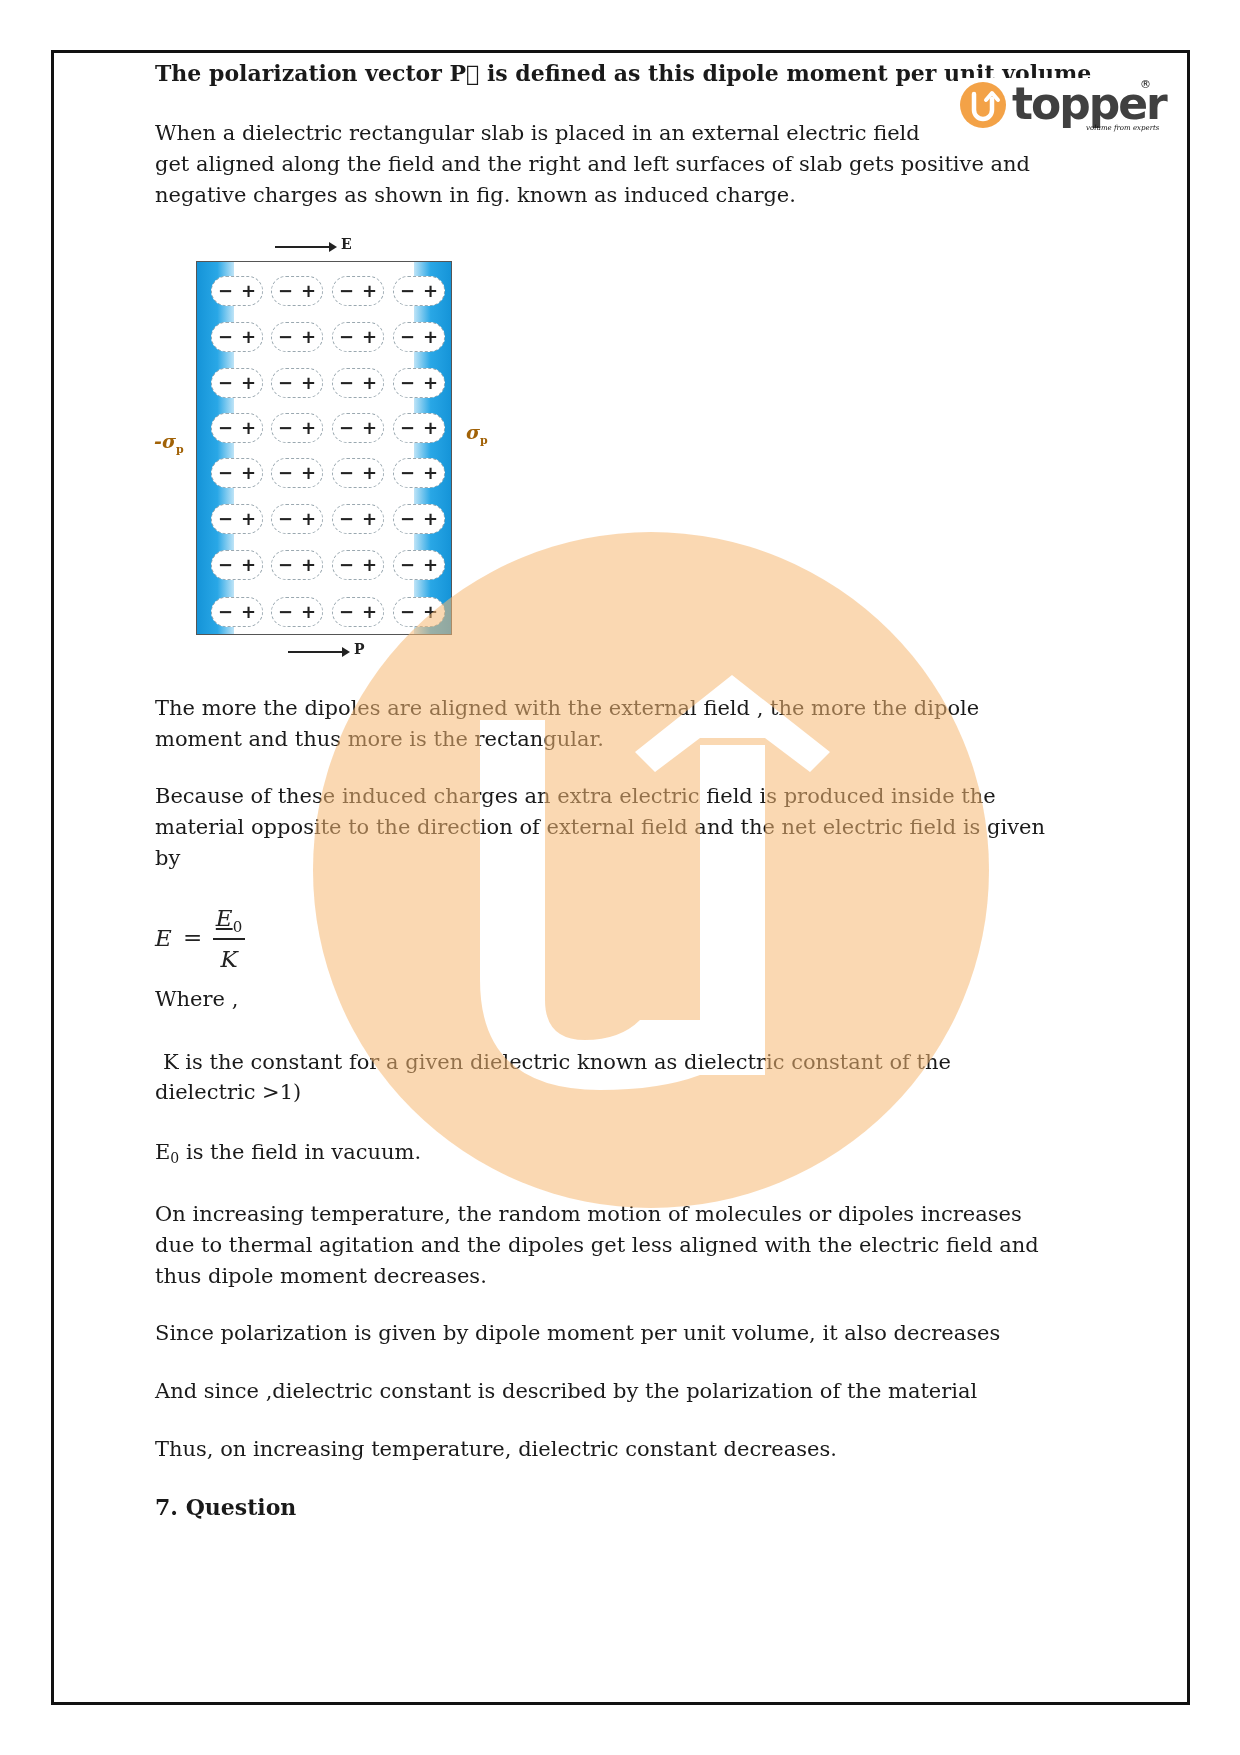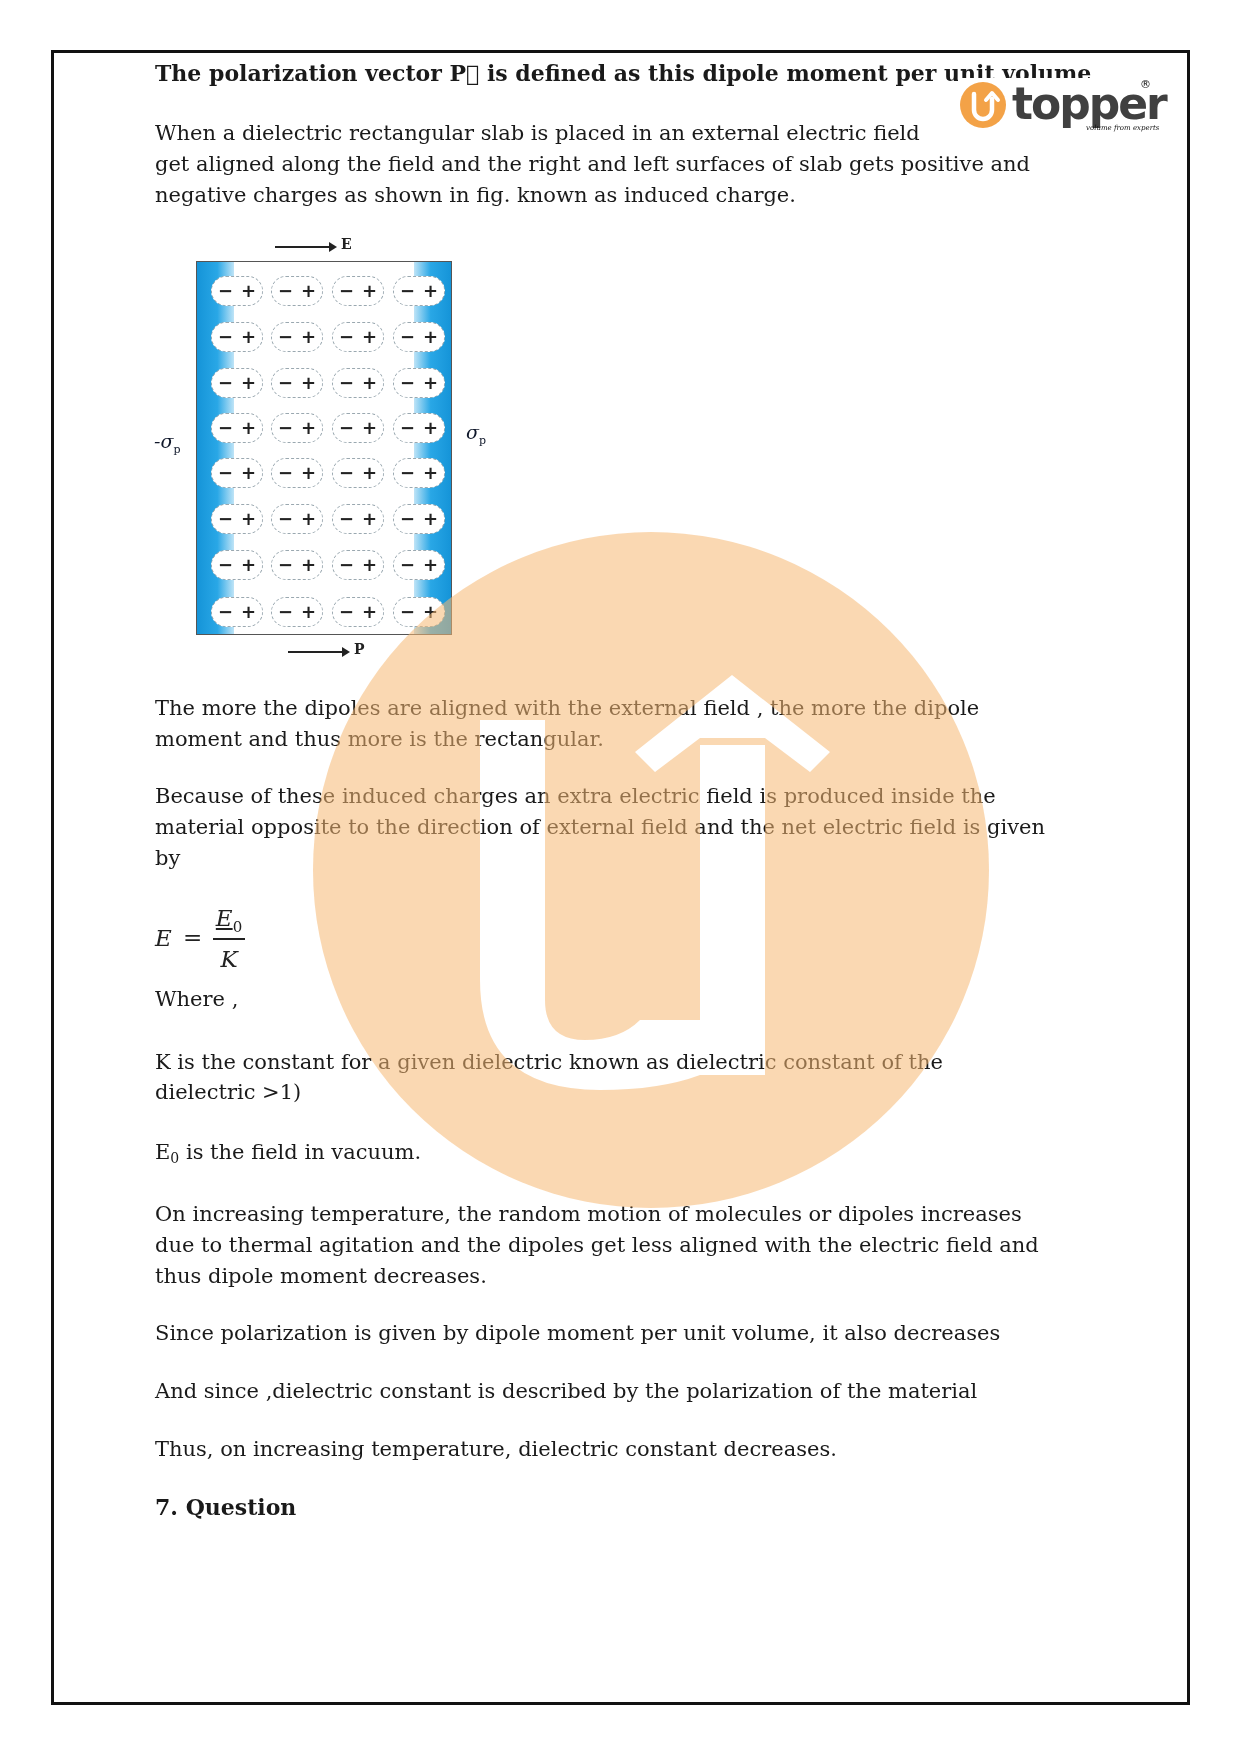--- a/index.html
+++ b/index.html
@@ -55,21 +55,21 @@
       border: 1px dashed #9aa8b0; background: #fff;
       font-family: "DejaVu Sans", sans-serif; font-weight: bold; font-size: 18px; color: #222;
       display: flex; align-items: center; justify-content: space-between; padding: 0 6px; line-height: 1;
     }
     .arrow { position: absolute; height: 2px; background: #222; }
     .arrow::after {
       content: ""; position: absolute; right: -2px; top: -4px;
       border-left: 8px solid #222; border-top: 5px solid transparent; border-bottom: 5px solid transparent;
     }
     .diag-label { position: absolute; font-family: "DejaVu Serif", serif; font-size: 14px; font-weight: bold; color: #222; }
-    .sigma { position: absolute; font-family: "DejaVu Serif", serif; font-style: italic; font-size: 19px; color: #0f172a; }
+    .sigma { position: absolute; font-family: "DejaVu Serif", serif; font-style: italic; font-size: 19px; color: #a16207; font-weight: bold; }
     .sigma sub { font-size: 11px; font-style: normal; }
 
     
     .equation { position: absolute; left: 155px; top: 900px; height: 80px; width: 200px; z-index: 1;
       font-family: "DejaVu Serif", serif; font-style: italic; font-size: 23px; color: #222; }
     .eq-lhs { position: absolute; left: 0; top: 25px; }
     .eq-eq { position: absolute; left: 28px; top: 24px; font-style: normal; }
     .eq-frac { position: absolute; left: 58px; top: 0; width: 32px; text-align: center; }
     .eq-num { display: block; height: 36px; line-height: 36px; text-decoration: underline; }
     .eq-num sub { font-style: normal; font-size: 15px; }
@@ -274,21 +274,21 @@
   <span class="eq-eq">=</span>
   <span class="eq-frac">
     <span class="eq-num"><span>E</span><sub>0</sub></span>
     <span class="eq-bar"></span>
     <span class="eq-den">K</span>
   </span>
 </div>
 
 <div class="txt" style="top:984px;">Where ,</div>
 
-<div class="txt" style="top:1047px;">K is the constant for a given dielectric known as dielectric constant of the</div>
+<div class="txt" style="top:1047px;margin-left:8px;">K is the constant for a given dielectric known as dielectric constant of the</div>
 <div class="txt" style="top:1077px;">dielectric &gt;1)</div>
 
 <div class="txt" style="top:1137px;"><span>E</span><sub class="s">0</sub><span> is the field in vacuum.</span></div>
 
 <div class="txt" style="top:1199px;">On increasing temperature, the random motion of molecules or dipoles increases</div>
 <div class="txt" style="top:1230px;">due to thermal agitation and the dipoles get less aligned with the electric field and</div>
 <div class="txt" style="top:1261px;text-align:right;">thus dipole moment decreases.</div>
 
 <div class="txt" style="top:1318px;">Since polarization is given by dipole moment per unit volume, it also decreases</div>
 <div class="txt" style="top:1376px;">And since ,dielectric constant is described by the polarization of the material</div>

